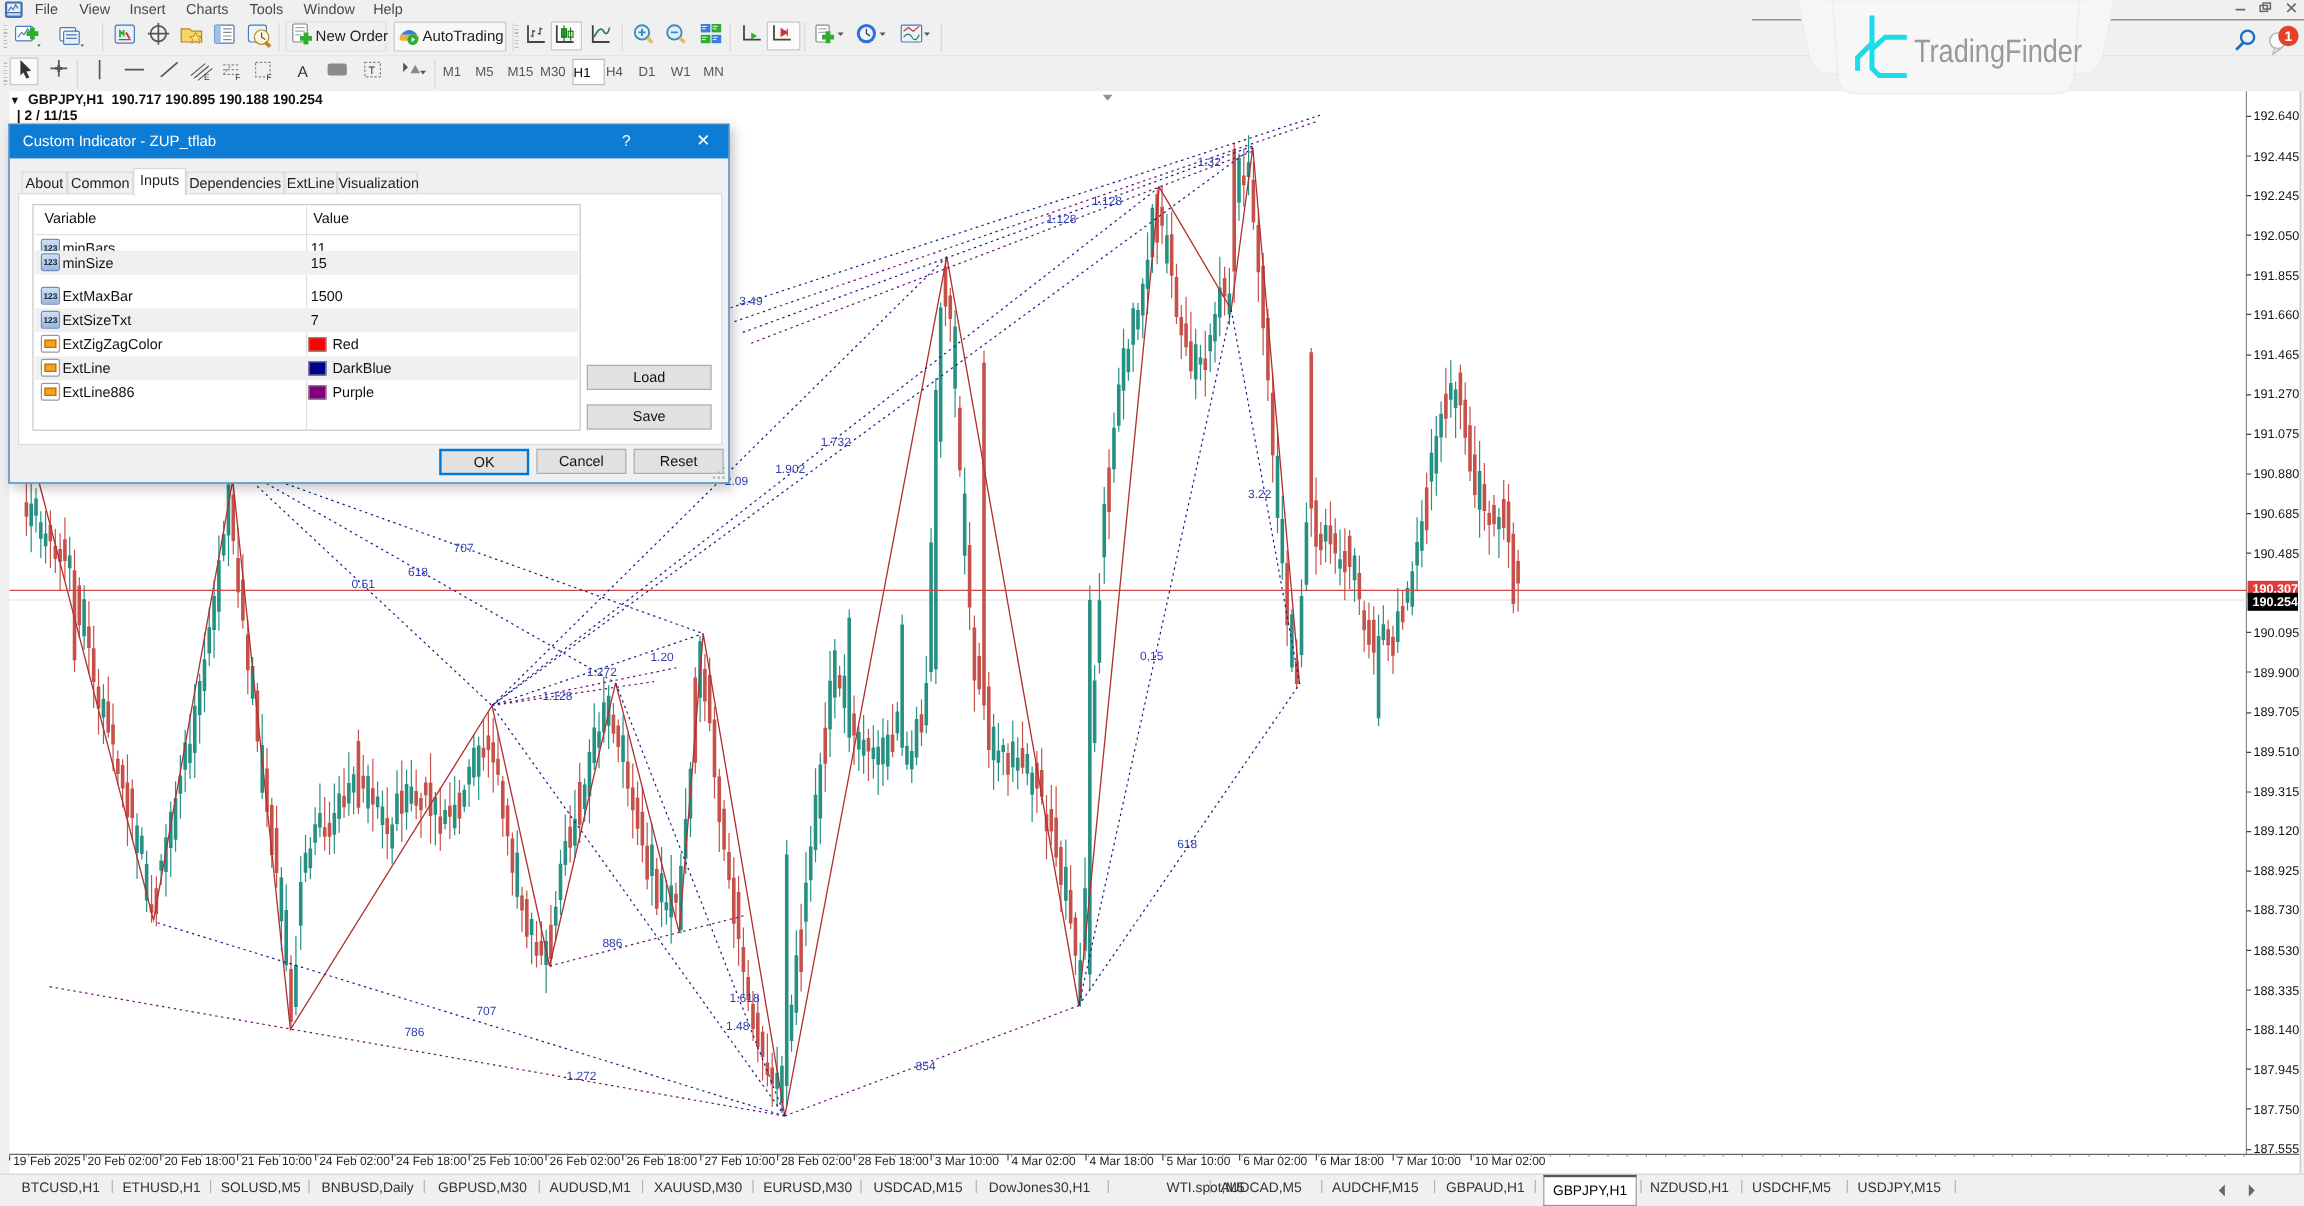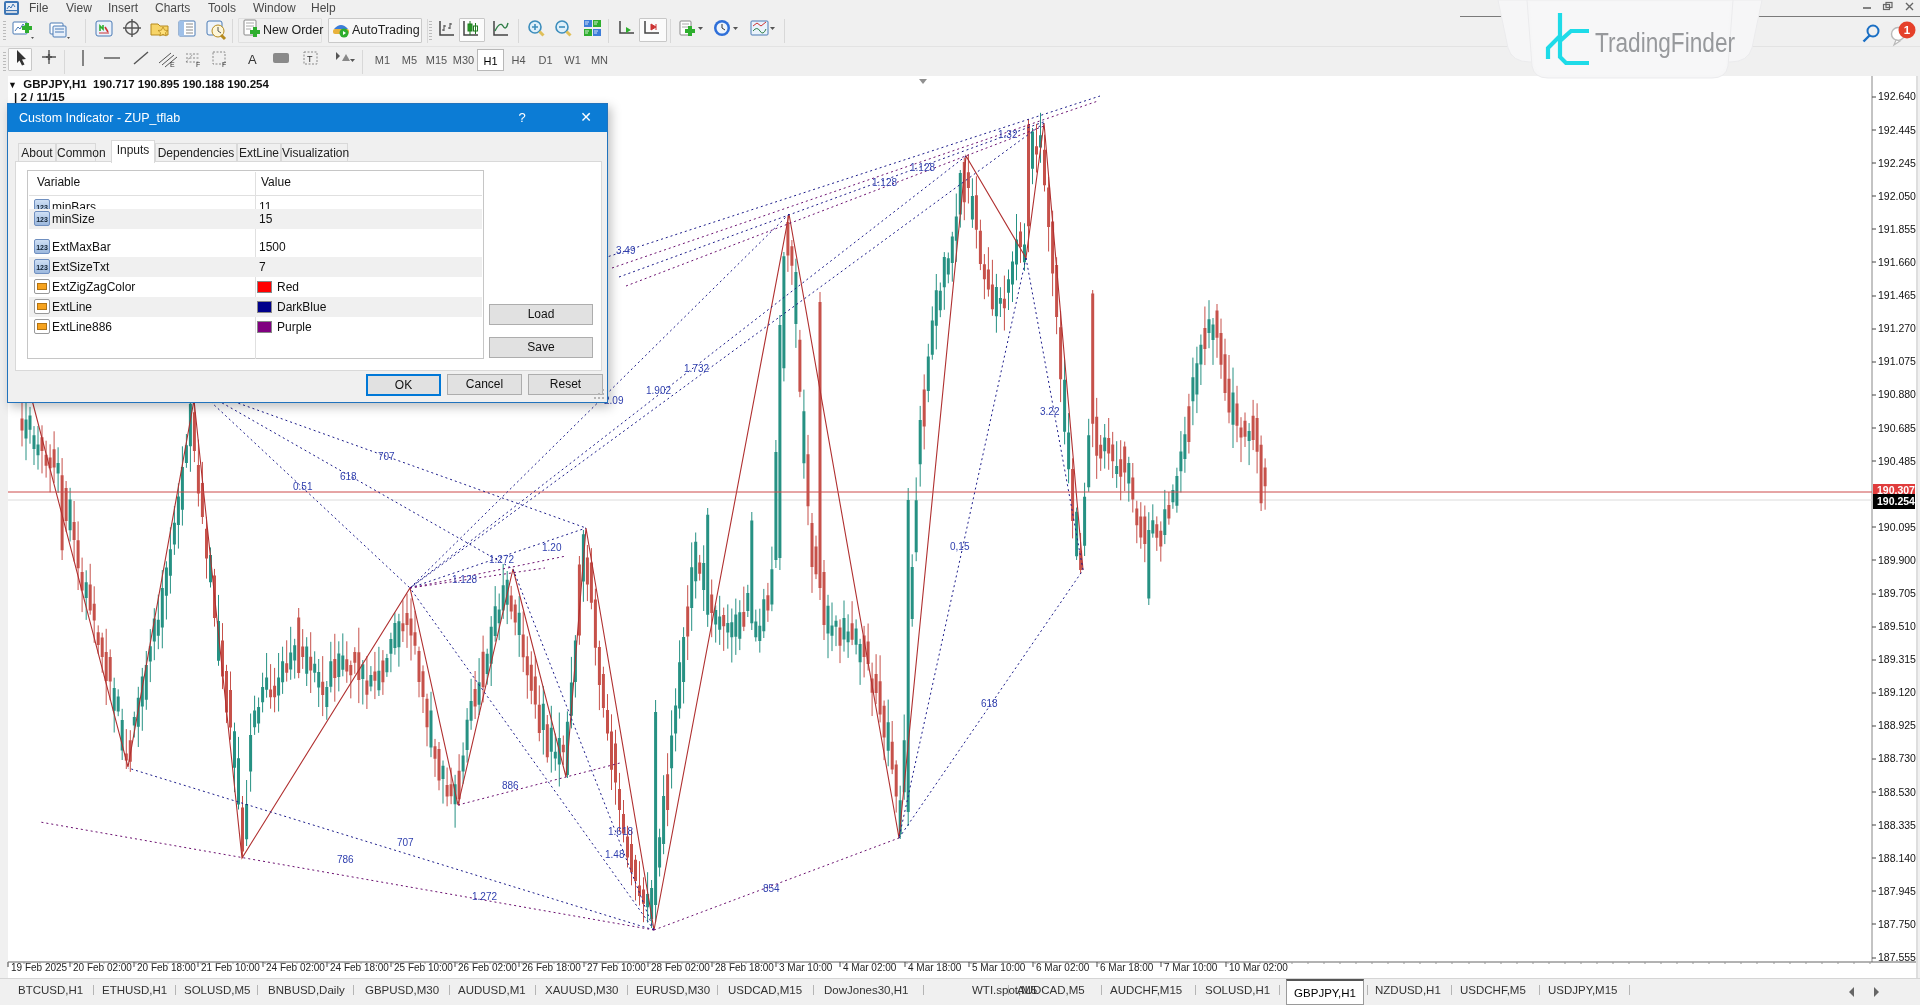--- a/index.html
+++ b/index.html
@@ -7,21 +7,21 @@
 
 #menubar{left:0;top:0;width:1920px;height:16px;background:#f0f0f0;font-size:12px;color:#484848}
 #menubar span.mi{position:absolute;top:1px}
 #winctl{position:absolute;right:2px;top:0;color:#555;font-size:11px}
 
 #tb1{left:0;top:16px;width:1920px;height:31px;background:#f0f0f0;border-bottom:1px solid #e3e3e3}
 #tb2{left:0;top:47px;width:1920px;height:27px;background:#f0f0f0}
 .sep{position:absolute;top:3px;width:1px;height:24px;background:#d8d8d8}
 .grip{position:absolute;top:5px;width:3px;height:20px;background-image:repeating-linear-gradient(#bbb 0 1px,#f0f0f0 1px 3px)}
 .btn-toolbar{position:absolute;border:1px solid #c8c8c8;background:#fdfdfd;border-radius:1px}
-.tf{position:absolute;top:2px;width:27px;height:22px;font-size:11px;color:#555;text-align:center;line-height:22px}
+.tf{position:absolute;top:2px;width:27px;height:22px;font-size:11px;color:#555;text-align:left;line-height:22px}
 .tf.on{background:#fff;border:1px solid #b8b8b8;color:#000}
 #ohlc{left:8px;top:78px;font-size:11.5px;color:#111;font-weight:bold}
 #ohlc2{left:14px;top:91px;font-size:11.5px;color:#111;font-weight:bold}
 
 #dlg{left:7px;top:103px;width:601px;height:300px;background:#f0f0f0;border:1px solid #2173bd;box-shadow:3px 4px 10px rgba(0,0,0,.25);font-size:12px}
 #dlgtitle{position:absolute;left:0;top:0;width:100%;height:28px;background:#0c7cd5;color:#fff;line-height:28px;padding-left:11px;font-size:12.5px}
 #dlghelp{position:absolute;right:70px;top:0;width:30px;text-align:center;color:#fff;line-height:28px;font-size:13px}
 #dlgx{position:absolute;right:0px;top:0;width:42px;text-align:center;color:#fff;line-height:26px;font-size:14px}
 .tab{position:absolute;top:39px;height:19px;border:1px solid #d9d9d9;border-bottom:none;background:#f0f0f0;text-align:center;font-size:12px;color:#222;line-height:19px}
 .tab.on{background:#fff;top:36px;height:23px;z-index:3;border:1px solid #d9d9d9;border-bottom:none}
@@ -368,21 +368,21 @@
       <path d="M40 20l-2 5 6-4z" fill="#fff" stroke="#b9b9b9" stroke-width="1.2"></path>
 <circle cx="51" cy="10" r="8.5" fill="#e5402a"></circle>
       <text x="51" y="14" font-size="11.5" fill="#ffffff" text-anchor="middle" font-weight="bold">1</text>
 </svg>
 
 <div id="dlg" class="abs">
   <div id="dlgtitle">Custom Indicator - ZUP_tflab</div>
   <div id="dlghelp">?</div>
       <div id="dlgx">✕</div>
   <div class="tab" style="left:10px;width:38px">About</div>
-  <div class="tab" style="left:48px;width:40px">Common</div>
+  <div class="tab" style="left:48px;width:55px">Common</div>
   <div class="tab on" style="left:103px;width:44px">Inputs</div>
   <div class="tab" style="left:147px;width:82px">Dependencies</div>
   <div class="tab" style="left:229px;width:44px">ExtLine</div>
   <div class="tab" style="left:273px;width:67px">Visualization</div>
   <div id="tabpage">
     <div id="grid">
       <div class="gr" style="top:1px">
             <span class="nm" style="left:8px">Variable</span>
             <span class="vl" style="left:232px">Value</span>
           </div>
@@ -458,21 +458,21 @@
       <span class="st" style="left:268px">BNBUSD,Daily</span>
       <span class="st" style="left:365px">GBPUSD,M30</span>
       <span class="st" style="left:458px">AUDUSD,M1</span>
       <span class="st" style="left:545px">XAUUSD,M30</span>
       <span class="st" style="left:636px">EURUSD,M30</span>
       <span class="st" style="left:728px">USDCAD,M15</span>
       <span class="st" style="left:824px">DowJones30,H1</span>
       <span class="st" style="left:972px">WTI.spot,M5</span>
       <span class="st" style="left:1017px">AUDCAD,M5</span>
       <span class="st" style="left:1110px">AUDCHF,M15</span>
-      <span class="st" style="left:1205px">SOLUSD,H1</span>
+      <span class="st" style="left:1205px">GBPAUD,H1</span>
       <span class="st" style="left:1375px">NZDUSD,H1</span>
       <span class="st" style="left:1460px">USDCHF,M5</span>
       <span class="st" style="left:1548px">USDJPY,M15</span>
       <span class="stp" style="left:92px">|</span>
       <span class="stp" style="left:174px">|</span>
       <span class="stp" style="left:256px">|</span>
       <span class="stp" style="left:352px">|</span>
       <span class="stp" style="left:448px">|</span>
       <span class="stp" style="left:534px">|</span>
       <span class="stp" style="left:626px">|</span>

